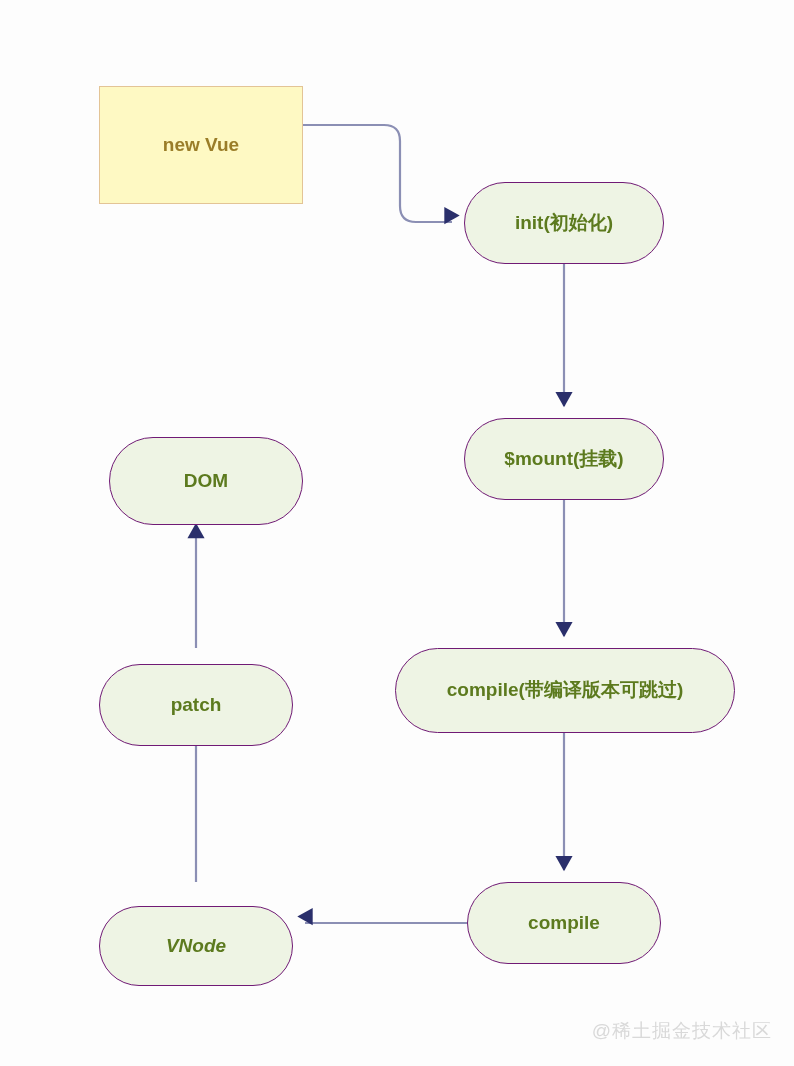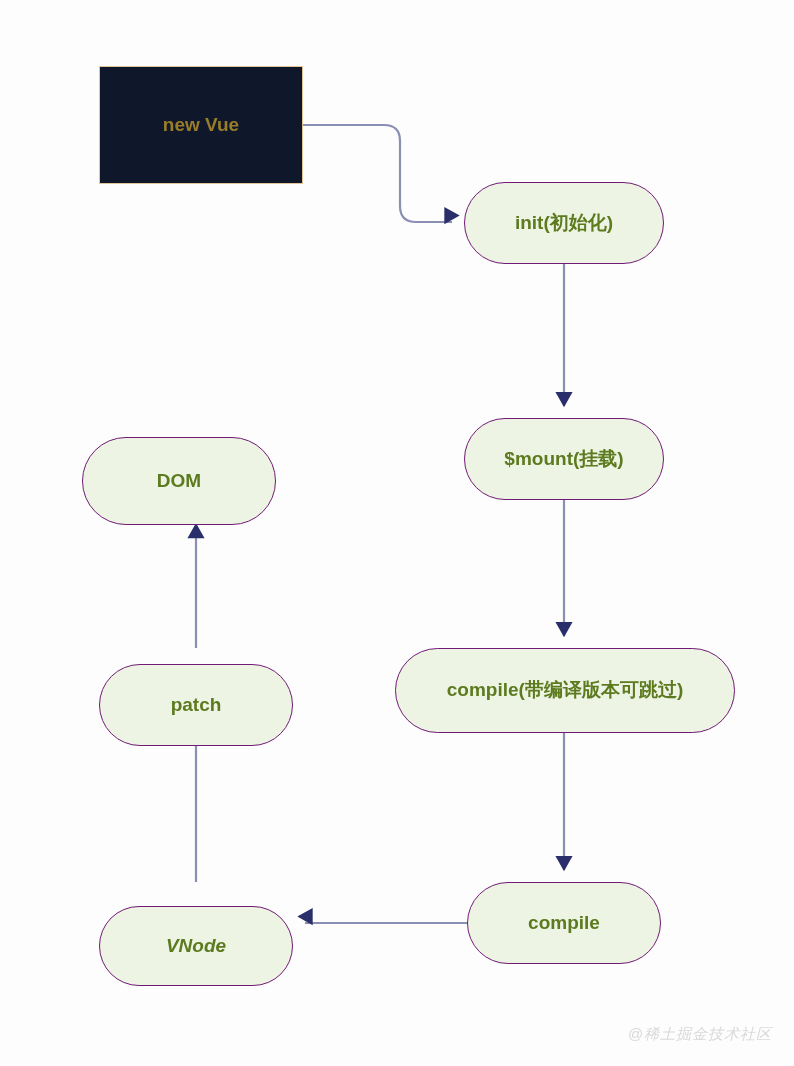--- a/index.html
+++ b/index.html
@@ -28,49 +28,49 @@
   .node {
     position: absolute;
     box-sizing: border-box;
     display: flex;
     align-items: center;
     justify-content: center;
     text-align: center;
     line-height: 1.2;
   }
   .node-rect {
-    background: #0f172a;
+    background: #fef9c3;
     border: 1px solid #e3c496;
     border-radius: 0;
     color: #9a7d28;
     font-size: 19px;
     font-weight: 600;
+    margin-top: 20px;
   }
   .node-stadium {
     background: #eef4e4;
     border: 1px solid #701a75;
     border-radius: 44px;
     color: #5c7a1e;
     font-size: 19px;
     font-weight: 600;
   }
   .node-label {
     display: block;
     padding: 0 10px;
     white-space: nowrap;
   }
   .watermark {
     position: absolute;
     right: 22px;
     bottom: 22px;
     color: #d9d9d9;
-    font-size: 15px;
+    font-size: 19px;
     letter-spacing: 1px;
     user-select: none;
-    font-style: italic;
   }
 </style>
 </head>
 <body>
 
 <div id="canvas">
 
   <svg id="edges" viewBox="0 0 794 1066" xmlns="http://www.w3.org/2000/svg">
     <defs>
       <marker id="arrow-down" markerWidth="10" markerHeight="10" refX="5" refY="8.6" orient="0">
@@ -123,19 +123,19 @@
   </div>
 
   <div class="node node-stadium" style="left:99px; top:906px; width:194px; height:80px;font-style:italic;">
     <span class="node-label">VNode</span>
   </div>
 
   <div class="node node-stadium" style="left:99px; top:664px; width:194px; height:82px;">
     <span class="node-label">patch</span>
   </div>
 
-  <div class="node node-stadium" style="left:82px; top:437px; width:194px; height:88px;">
+  <div class="node node-stadium" style="left:109px; top:437px; width:194px; height:88px;">
     <span class="node-label">DOM</span>
   </div>
 
   <div class="watermark">@稀土掘金技术社区</div>
 
 </div>
 
 </body></html>

